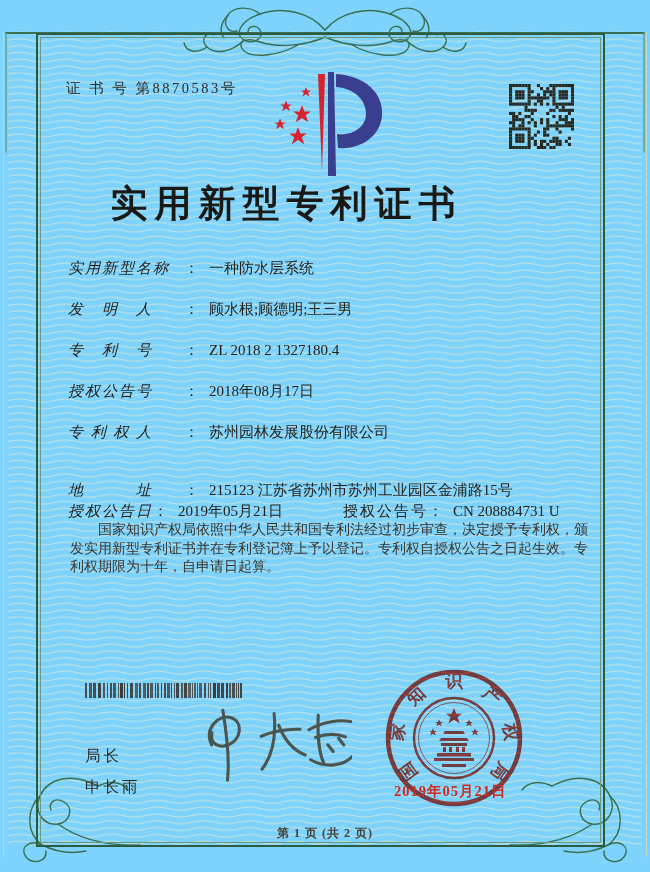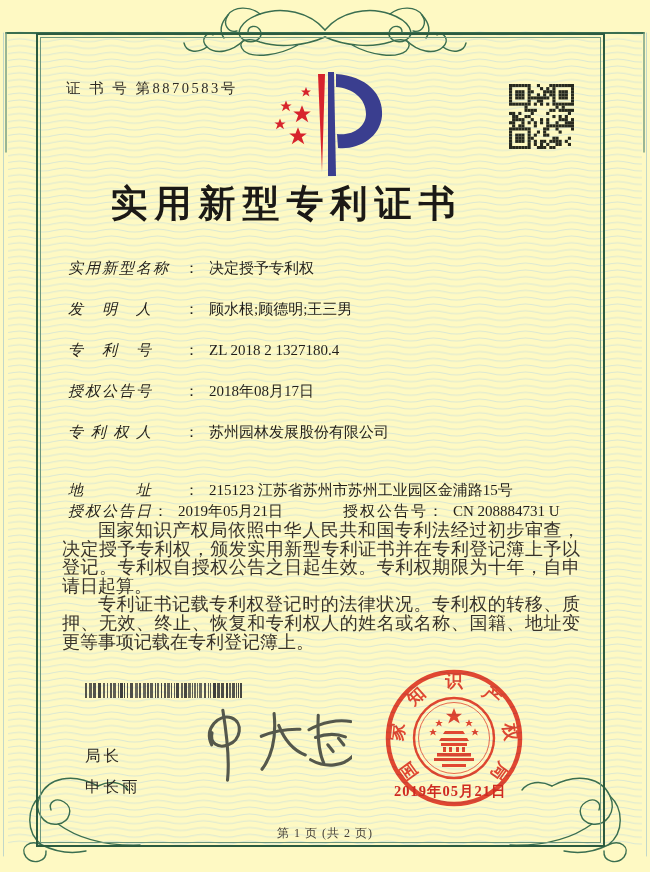--- a/index.html
+++ b/index.html
@@ -1,17 +1,17 @@
 <!DOCTYPE html>
 <html><head>
 <meta charset="utf-8">
 <style>
   html,body{margin:0;padding:0;background:#ffffff;}
   .page{
-    position:relative;width:650px;height:872px;background:#fef9c3;overflow:hidden;
+    position:relative;width:650px;height:872px;background:#7dd3fc;overflow:hidden;
     font-family:"Liberation Serif","DejaVu Serif",serif;color:#26231d;
   }
   .abs{position:absolute;}
   svg{display:block;}
   
   .frame{
     position:absolute;left:36px;top:33px;width:565px;height:810px;
     border:2px solid #2c5b40;
   }
   .frame::before{
@@ -26,35 +26,35 @@
     font-size:37px;font-weight:600;letter-spacing:7px;color:#1b1916;
   }
   
   .fields{left:68px;top:256px;width:520px;font-size:15px;color:#211e19;}
   .frow{position:absolute;left:0;height:24px;line-height:24px;white-space:nowrap;}
   .frow .lbl{display:inline-block;width:116px;white-space:pre;letter-spacing:2px;font-style:italic;}
   .frow .colon{display:inline-block;margin-right:10px;}
   .frow .lbl2{margin-left:60px;letter-spacing:2px;}
   
   .bodytxt{
-    left:62px;top:521px;width:518px;font-size:18px;line-height:18.6px;
+    left:70px;top:521px;width:518px;font-size:14px;line-height:18.6px;
     color:#38332b;text-align:justify;
   }
   .bodytxt p{margin:0;text-indent:2em;}
   
   .barcode{left:85px;top:683px;height:15px;display:flex;align-items:stretch;}
   .barcode i{display:block;background:#3c3c3a;}
   .signer{left:85px;font-size:15.5px;letter-spacing:3px;color:#2b2823;}
   .seal-date{
     left:394px;top:782px;font-size:14.5px;font-weight:bold;color:#cf2b22;
     letter-spacing:1px;z-index:6;
   }
   .footer{
     left:0;top:825px;width:650px;text-align:center;font-size:12px;
-    letter-spacing:1px;color:#46413a;
+    letter-spacing:1px;color:#46413a;font-weight:bold;
   }
   .seal-wrap{left:368px;top:652px;z-index:5;mix-blend-mode:multiply;opacity:.93;}
   .sig-wrap{left:182px;top:700px;z-index:4;}
   .qr{left:509px;top:84px;}
   .logo{left:262px;top:68px;}
   .z1{z-index:1}.z2{z-index:2}.z3{z-index:3}
 </style>
 </head>
 <body>
 
@@ -334,32 +334,31 @@
         <rect x="31" y="62" width="3.1" height="3.1" fill="#26291f"></rect>
         <rect x="34.1" y="62" width="3.1" height="3.1" fill="#26291f"></rect>
         <rect x="40.300000000000004" y="62" width="3.1" height="3.1" fill="#26291f"></rect>
         <rect x="43.4" y="62" width="3.1" height="3.1" fill="#26291f"></rect>
       </svg>
     </div>
 
   <div class="abs z3 title">实用新型专利证书</div>
 
   <div class="abs z3 fields">
-    <div class="frow" style="top:0px"><span class="lbl">实用新型名称</span><span class="colon">：</span><span class="val">决定授予专利权</span></div>
+    <div class="frow" style="top:0px"><span class="lbl">实用新型名称</span><span class="colon">：</span><span class="val">一种防水层系统</span></div>
     <div class="frow" style="top:41px"><span class="lbl">发　明　人</span><span class="colon">：</span><span class="val">顾水根;顾德明;王三男</span></div>
     <div class="frow" style="top:82px"><span class="lbl">专　利　号</span><span class="colon">：</span><span class="val">ZL 2018 2 1327180.4</span></div>
     <div class="frow" style="top:123px"><span class="lbl">授权公告号</span><span class="colon">：</span><span class="val">2018年08月17日</span></div>
     <div class="frow" style="top:164px"><span class="lbl">专 利 权 人</span><span class="colon">：</span><span class="val">苏州园林发展股份有限公司</span></div>
     <div class="frow" style="top:222px"><span class="lbl">地　　　址</span><span class="colon">：</span><span class="val">215123 江苏省苏州市苏州工业园区金浦路15号</span></div>
     <div class="frow" style="top:243px"><span class="lbl" style="width:auto">授权公告日</span><span class="colon">：</span><span class="val">2019年05月21日</span><span class="lbl2">授权公告号</span><span class="colon">：</span><span class="val">CN 208884731 U</span></div>
   </div>
 
   <div class="abs z3 bodytxt">
     <p>国家知识产权局依照中华人民共和国专利法经过初步审查，决定授予专利权，颁发实用新型专利证书并在专利登记簿上予以登记。专利权自授权公告之日起生效。专利权期限为十年，自申请日起算。</p>
-    <p>专利证书记载专利权登记时的法律状况。专利权的转移、质押、无效、终止、恢复和专利权人的姓名或名称、国籍、地址变更等事项记载在专利登记簿上。</p>
   </div>
 
   <div class="abs z3 barcode" id="barcodebox">
       <i style="width:2px;margin-right:2px;opacity:0.8703128099441528"></i>
       <i style="width:3px;margin-right:1px;opacity:0.8158665895462036"></i>
       <i style="width:3px;margin-right:2px;opacity:0.885905385017395"></i>
       <i style="width:3px;margin-right:2px;opacity:0.9525758028030396"></i>
       <i style="width:2px;margin-right:2px;opacity:0.7962886095046997"></i>
       <i style="width:1px;margin-right:2px;opacity:0.8319929242134094"></i>
       <i style="width:2px;margin-right:1px;opacity:0.8666005805134773"></i>

